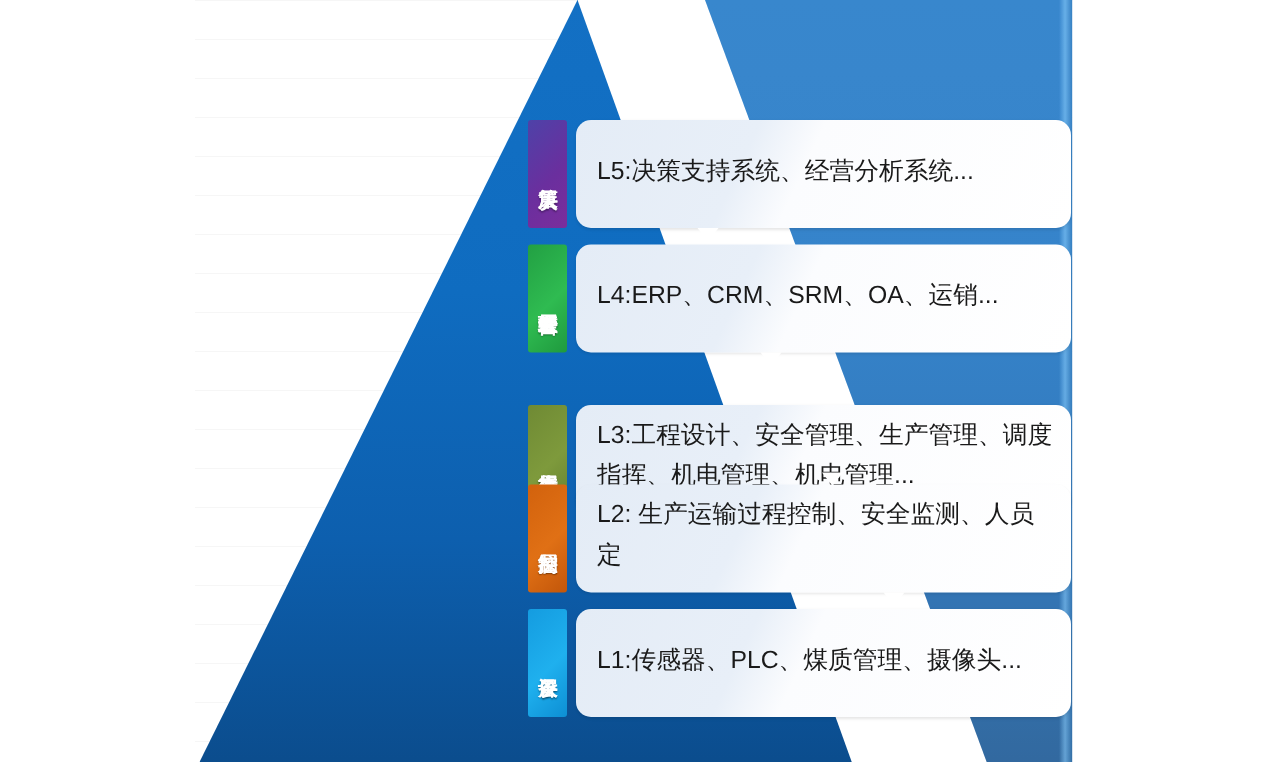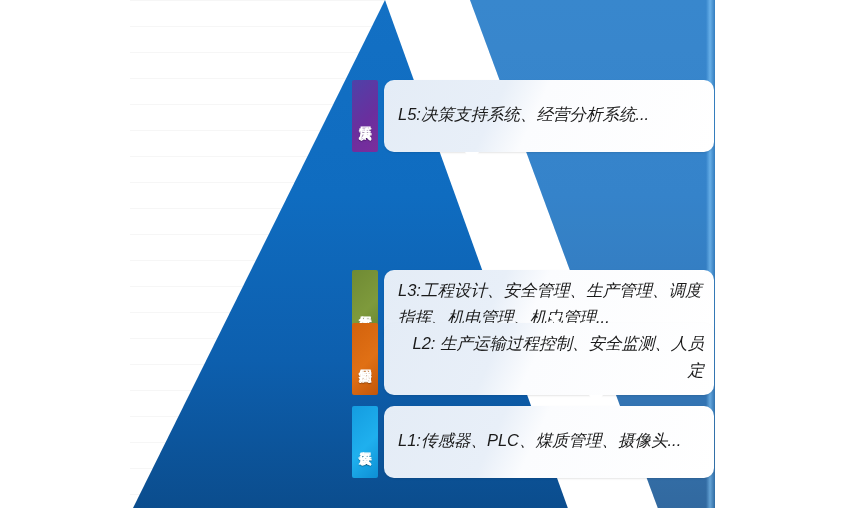--- a/index.html
+++ b/index.html
@@ -76,21 +76,20 @@
   .card{
     margin-left:6px;width:330px;
     background:linear-gradient(115deg,#e4ecf6 0%,#e8eff8 34%,#fbfcfe 46%,#ffffff 100%);
     border-radius:10px;
     display:flex;align-items:center;
     box-sizing:border-box;
     padding:2px 10px 6px 14px;
     color:#1a1a1a;
     font-size:16.5px;line-height:27px;
     box-shadow:0 1px 2px rgba(0,0,0,0.10);
-    font-style:italic;
   }
   .card span{display:block;}
 
   
   .arrow{
     position:absolute;width:0;height:0;
     border-left:7px solid transparent;border-right:7px solid transparent;
     border-top:9px solid #ffffff;
   }
 
@@ -121,34 +120,42 @@
     <div class="row" style="top:80px;height:72px;">
       <div class="tab tab-l5">决策层</div>
       <div class="card">
         <div>
           <span>L5:决策支持系统、经营分析系统...</span>
         </div>
       </div>
     </div>
     <div class="arrow" style="left:465px;top:152px;"></div>
 
+    <div class="row" style="top:163px;height:72px;">
+      <div class="tab tab-l4">经营管理层</div>
+      <div class="card">
+        <div>
+          <span>L4:ERP、CRM、SRM、OA、运销...</span>
+        </div>
+      </div>
+    </div>
     <div class="arrow" style="left:507px;top:235px;"></div>
 
     <div class="row" style="top:243px;height:72px;margin-top:27px;">
       <div class="tab tab-l3">生产执行层</div>
       <div class="card">
         <div>
           <span>L3:工程设计、安全管理、生产管理、调度</span>
           <span>指挥、机电管理、机电管理...</span>
         </div>
       </div>
     </div>
     <div class="arrow" style="left:548px;top:315px;"></div>
 
-    <div class="row" style="top:323px;height:72px;text-align:right;">
+    <div class="row" style="top:323px;height:72px;">
       <div class="tab tab-l2">控制层</div>
       <div class="card">
         <div>
           <span>L2: 生产运输过程控制、安全监测、人员定</span>
         </div>
       </div>
     </div>
     <div class="arrow" style="left:589px;top:395px;"></div>
 
     <div class="row" style="top:406px;height:72px;">

